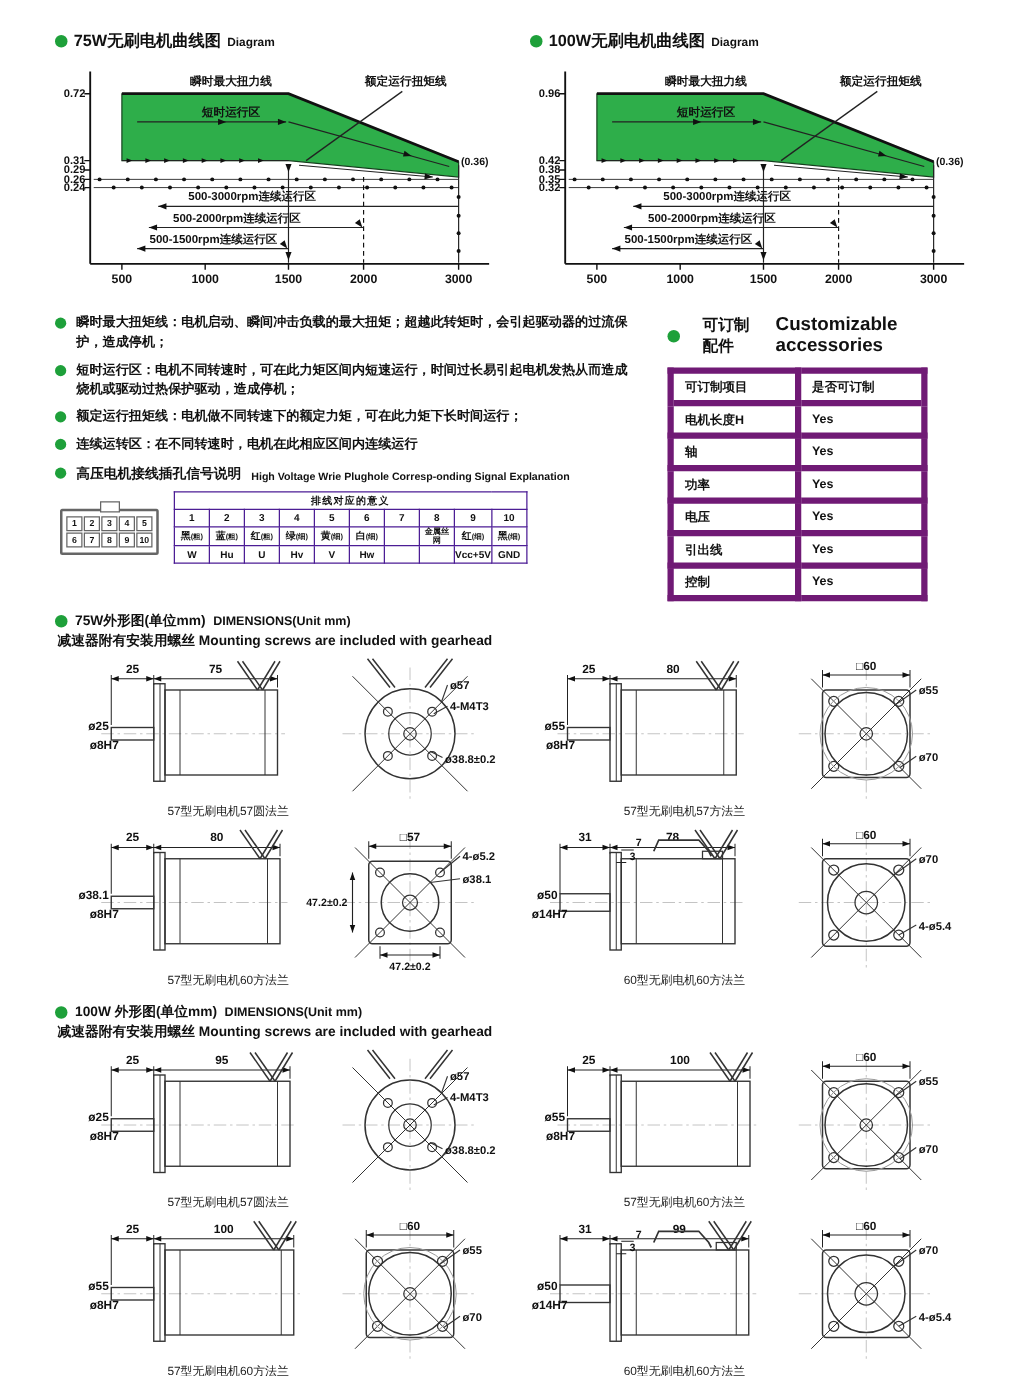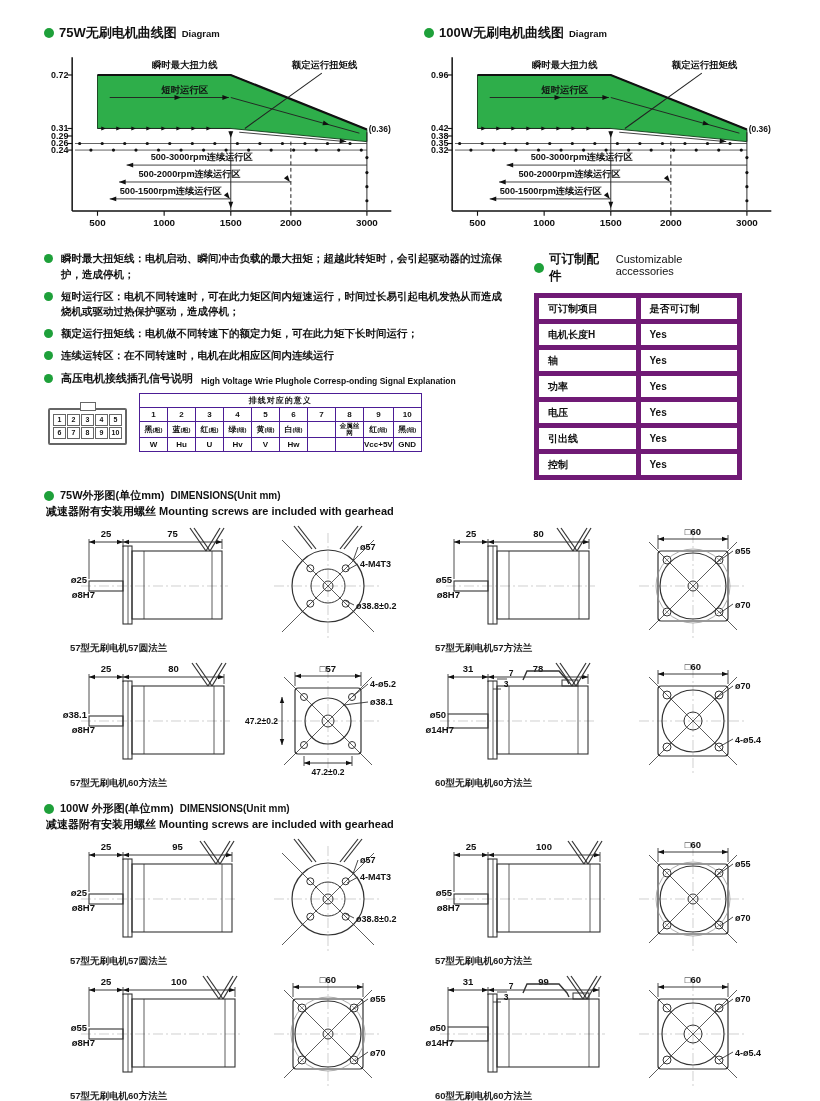--- a/index.html
+++ b/index.html
@@ -26,38 +26,38 @@
   .pin-row{display:flex;gap:1px;margin:1px 0}
   .pin{width:11px;height:10px;border:1px solid #666;font-size:7px;font-weight:700;display:flex;align-items:center;justify-content:center}
   table.sig-table{border-collapse:collapse}
   table.sig-table td{border:1px solid #4c1d95;text-align:center;font-weight:700;padding:0;min-width:27px;height:13px;font-size:8px}
   td.sig-title{font-size:10px;letter-spacing:1px}
   td.wire-cell{height:20px;font-size:9px}
   td.wire-cell .sub{font-size:6px}
   td.wire-cell .mesh{font-size:6.5px;display:inline-block;width:22px;line-height:1.15}
   td.sig-small{font-size:6.5px}
   .acc{width:208px}
-  .acc-head{display:flex;gap:5px;align-items:baseline}
+  .acc-head{display:flex;gap:18px;align-items:baseline}
   .acc-head .gdot{align-self:center}
   .acc-cn{font-size:12.5px;font-weight:800}
-  .acc-en{font-size:11px;font-weight:400}
+  .acc-en{font-size:15px;font-weight:700}
   table.acc-table{border-collapse:collapse;width:100%;margin-top:8px;font-size:10px;font-weight:700}
   table.acc-table td{border:5px solid #701a75;padding:3.5px 9px;height:13px}
   table.acc-table tr.hdr td{border-bottom:2px solid #555}
   .dim-section{margin-top:8px}
   .sec-head{display:flex;gap:6px;align-items:baseline;white-space:nowrap}
   .sec-head .gdot{align-self:center}
   .st-cn{font-size:11px;font-weight:800}
   .st-en{font-size:10px;font-weight:800}
   .sec-sub{font-size:11px;font-weight:700;margin:1px 0 4px 2px}
   .sec-sub .en{font-weight:700}
   .cells-row{display:flex}
   .cell{width:365px}
   .cell svg{width:365px;height:122px;display:block}
-  .caption{font-size:9.5px;font-weight:700;width:225px;margin:-3px 0 3px 26px;color:#222}
+  .caption{font-size:9.5px;font-weight:400;width:225px;margin:-3px 0 3px 26px;text-align:center;color:#222}
   .page-num{text-align:center;font-size:11px;font-weight:400;margin-top:8px;color:#222}
 </style>
 </head>
 <body>
 
 <div class="page">
 
   <div class="charts-row">
     <div class="chart-block">
       <div class="chart-title">

